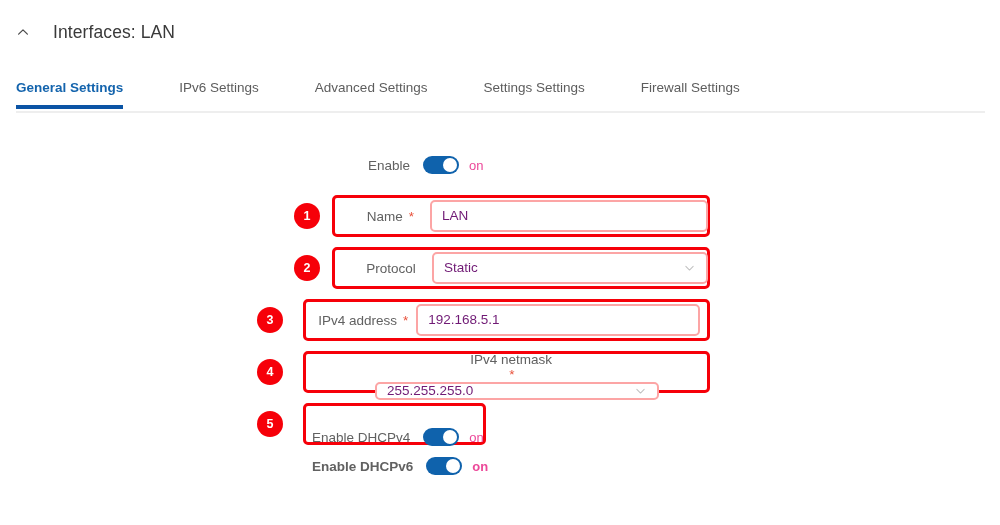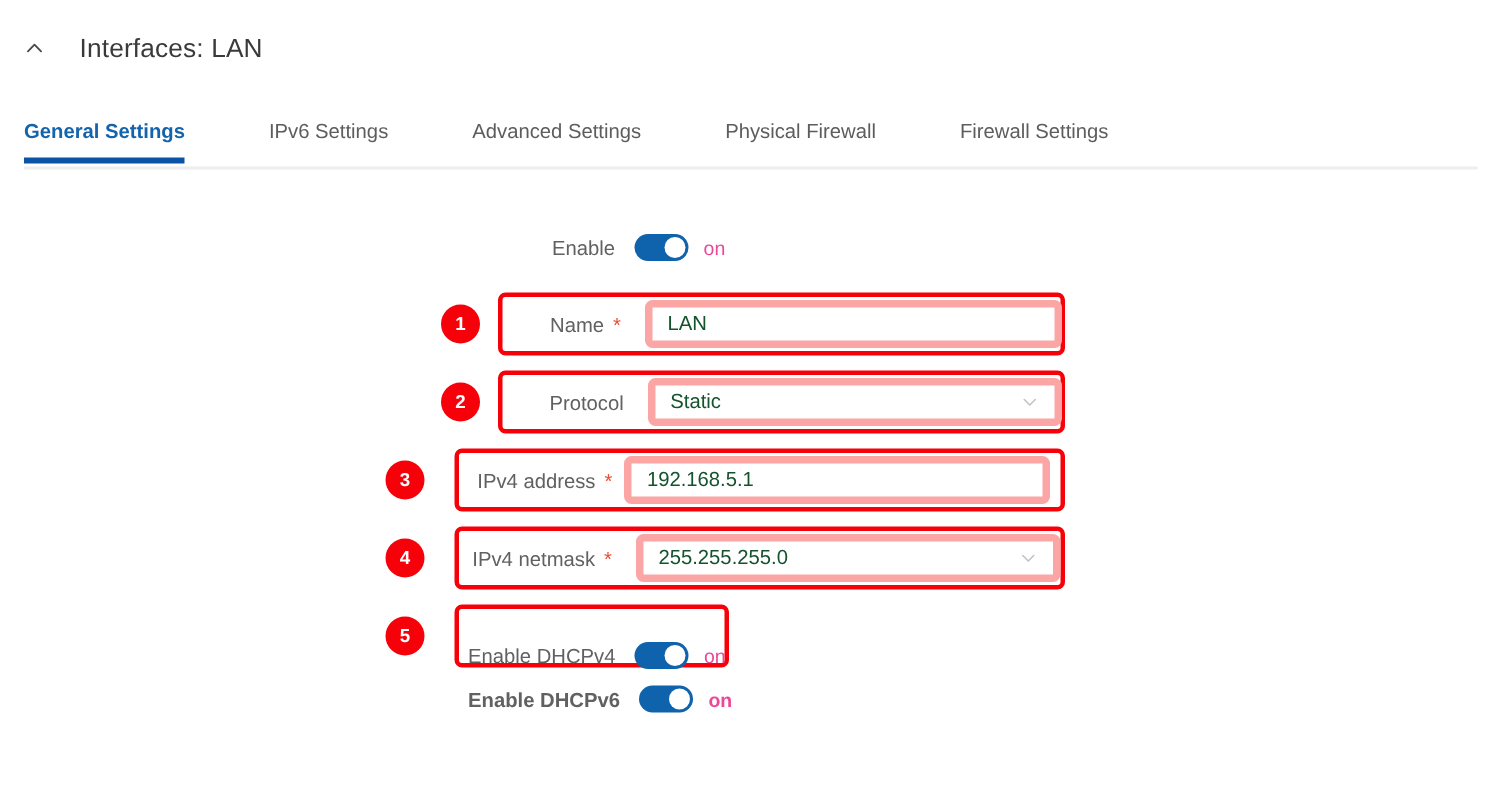--- a/index.html
+++ b/index.html
@@ -134,28 +134,28 @@
     white-space: nowrap;
   }
   .req-star {
     color: #e8503a;
     font-size: 13.5px;
     margin-left: 6px;
   }
 
   .input-box {
     height: 32px;
-    border: 5px solid #fca5a5;
+    border: 2px solid #fca5a5;
     border-radius: 5px;
     background: #ffffff;
     display: flex;
     align-items: center;
     padding: 0 10px;
     font-size: 13.5px;
-    color: #14532d;
+    color: #701a75;
     position: relative;
   }
   .input-box .val { line-height: 1; }
 
   .chevron-down {
     position: absolute;
     right: 10px;
     top: 50%;
     transform: translateY(-50%);
     width: 13px;
@@ -205,21 +205,21 @@
     </svg>
     <span class="panel-title">Interfaces: LAN</span>
   </div>
 
   <div class="tabbar">
     <div class="tabbar-divider"></div>
     <div class="tabs">
       <div class="tab active">General Settings</div>
       <div class="tab">IPv6 Settings</div>
       <div class="tab">Advanced Settings</div>
-      <div class="tab">Physical Firewall</div>
+      <div class="tab">Settings Settings</div>
       <div class="tab">Firewall Settings</div>
     </div>
   </div>
 
   <div class="form">
 
     <div class="row" style="left:368px; top:5px;">
       <span class="toggle-label">Enable</span>
       <span class="toggle" style="margin-left:13px;">
         <span class="knob"></span>
@@ -254,21 +254,21 @@
     <div class="row" style="left:311px; top:160px; width:396px;">
       <span class="fld-label" style="width:86px;">IPv4 address</span>
       <span class="req-star">*</span>
       <div class="input-box" style="width:284px; margin-left:8px;">
         <span class="val">192.168.5.1</span>
       </div>
     </div>
 
     <div class="badge" style="left:257px; top:219px;">4</div>
     <div class="redbox" style="left:303px; top:211px; width:407px; height:42px;"></div>
-    <div class="row" style="left:311px; top:212px; width:396px;">
+    <div class="row" style="left:311px; top:212px; width:396px;flex-direction:column;">
       <span class="fld-label" style="width:86px;">IPv4 netmask</span>
       <span class="req-star">*</span>
       <div class="input-box" style="width:284px; margin-left:16px;">
         <span class="val">255.255.255.0</span>
         <svg class="chevron-down" viewBox="0 0 16 16" fill="none">
           <path d="M3.5 6L8 10.5L12.5 6" stroke="currentColor" stroke-width="1.3" stroke-linecap="round" stroke-linejoin="round"></path>
         </svg>
       </div>
     </div>
 

